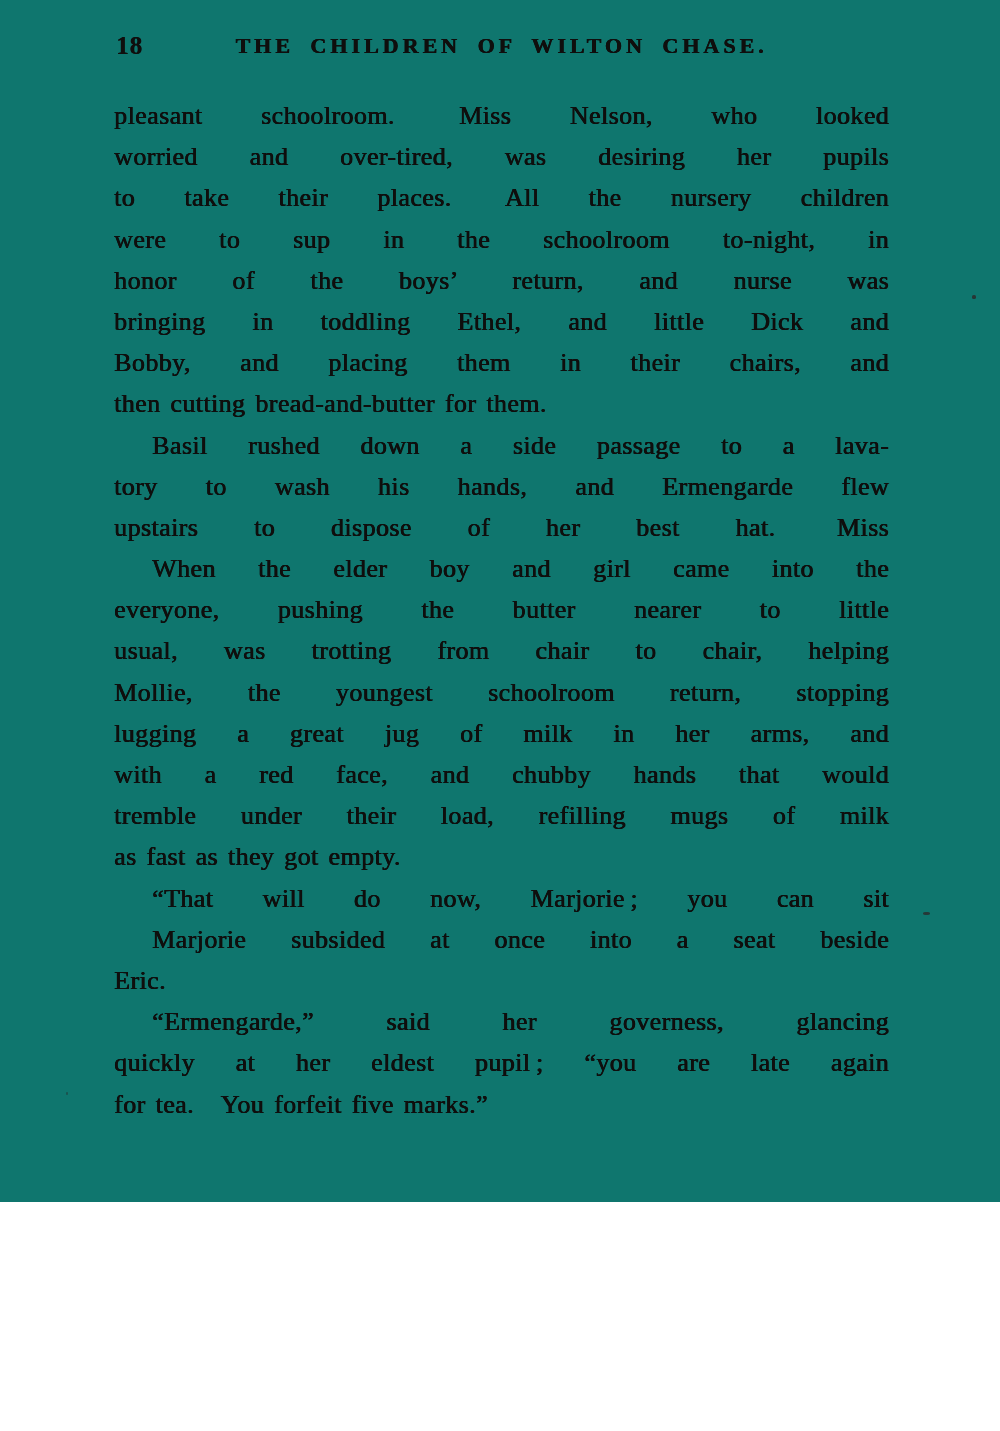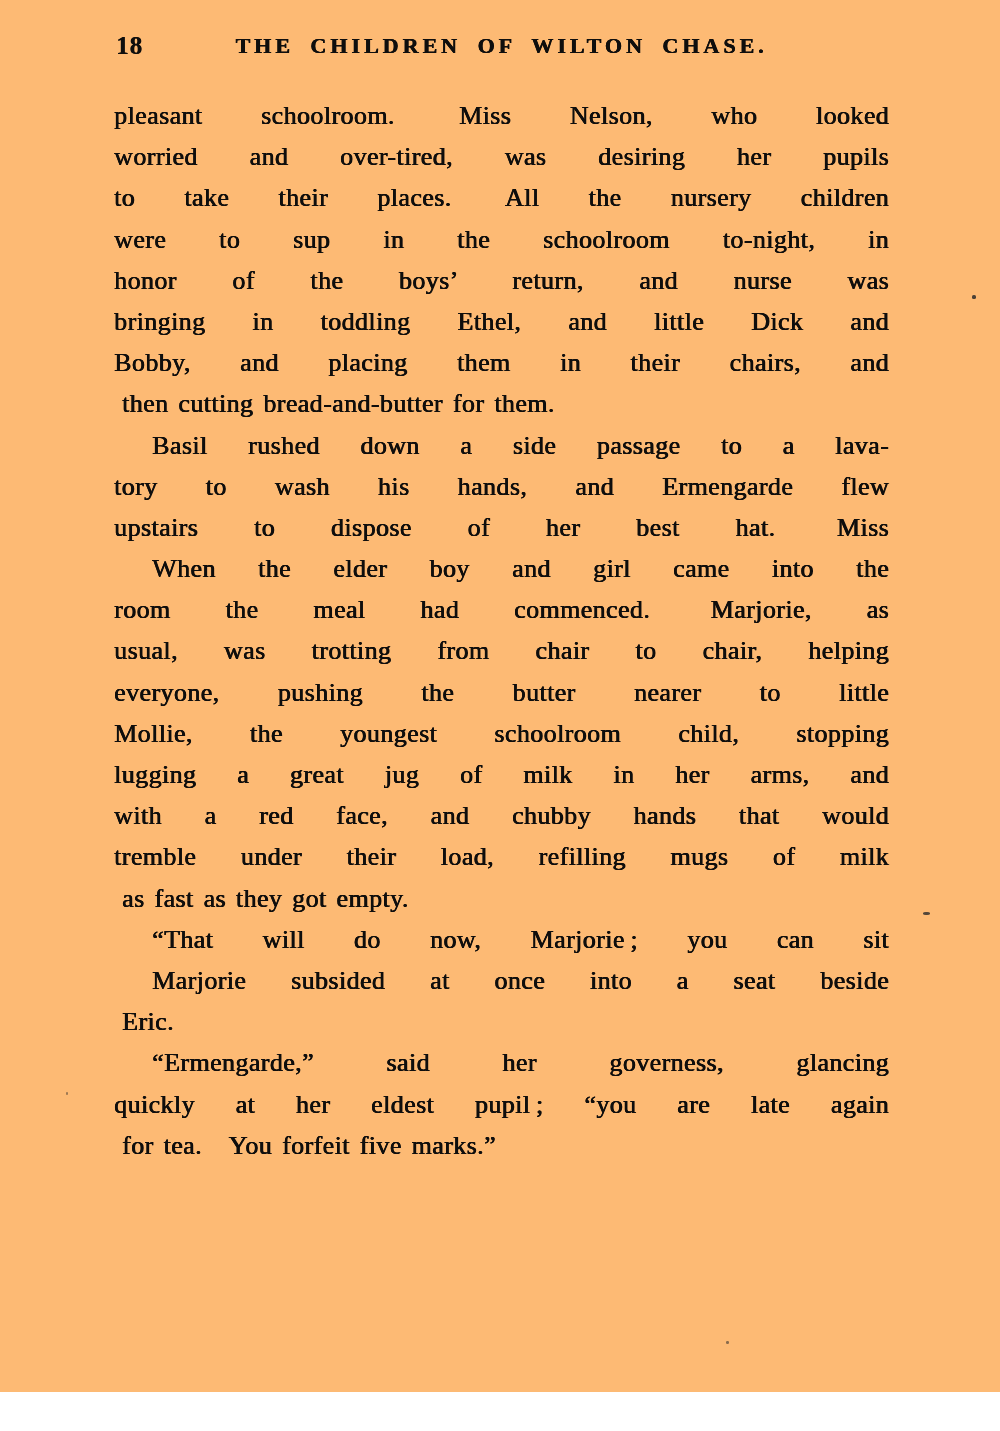--- a/index.html
+++ b/index.html
@@ -3,22 +3,22 @@
 <meta charset="utf-8">
 <style>
   html, body {
     margin: 0;
     padding: 0;
     background: #ffffff;
   }
   .page {
     position: relative;
     width: 1000px;
-    height: 1392px;
-    background: #fdba74;
+    height: 1202px;
+    background: #0f766e;
     overflow: hidden;
     font-family: "Liberation Serif", "DejaVu Serif", serif;
     color: #0f0e0d;
   }
   
   .header {
     position: absolute;
     top: 33px;
     left: 114px;
     width: 775px;
@@ -58,21 +58,20 @@
     text-shadow: 0.6px 0 0 currentColor, 0 0 0.45px currentColor;
   }
   .line {
     height: 41.2px;
     text-align: justify;
     text-align-last: justify;
     white-space: nowrap;
   }
   .line.last {
     text-align-last: left;
-    margin-left: 8px;
   }
   .line.indent {
     text-indent: 38px;
   }
   
   .speck {
     position: absolute;
     background: #2b2b2b;
     border-radius: 40%;
   }
@@ -97,24 +96,23 @@
       <div class="line">to take their places.  All the nursery children</div>
       <div class="line">were to sup in the schoolroom to-night, in</div>
       <div class="line">honor of the boys’ return, and nurse was</div>
       <div class="line">bringing in toddling Ethel, and little Dick and</div>
       <div class="line">Bobby, and placing them in their chairs, and</div>
       <div class="line last">then cutting bread-and-butter for them.</div>
       <div class="line indent">Basil rushed down a side passage to a lava-</div>
       <div class="line">tory to wash his hands, and Ermengarde flew</div>
       <div class="line">upstairs to dispose of her best hat.  Miss</div>
       <div class="line indent">When the elder boy and girl came into the</div>
-      <div class="line">room the meal had commenced.  Marjorie, as</div>
+      <div class="line">everyone, pushing the butter nearer to little</div>
       <div class="line">usual, was trotting from chair to chair, helping</div>
-      <div class="line">everyone, pushing the butter nearer to little</div>
-      <div class="line">Mollie, the youngest schoolroom child, stopping</div>
+      <div class="line">Mollie, the youngest schoolroom return, stopping</div>
       <div class="line">lugging a great jug of milk in her arms, and</div>
       <div class="line">with a red face, and chubby hands that would</div>
       <div class="line">tremble under their load, refilling mugs of milk</div>
       <div class="line last">as fast as they got empty.</div>
       <div class="line indent">“That will do now, Marjorie ; you can sit</div>
       <div class="line indent">Marjorie subsided at once into a seat beside</div>
       <div class="line last">Eric.</div>
       <div class="line indent">“Ermengarde,” said her governess, glancing</div>
       <div class="line">quickly at her eldest pupil ; “you are late again</div>
       <div class="line last">for tea.  You forfeit five marks.”</div>

